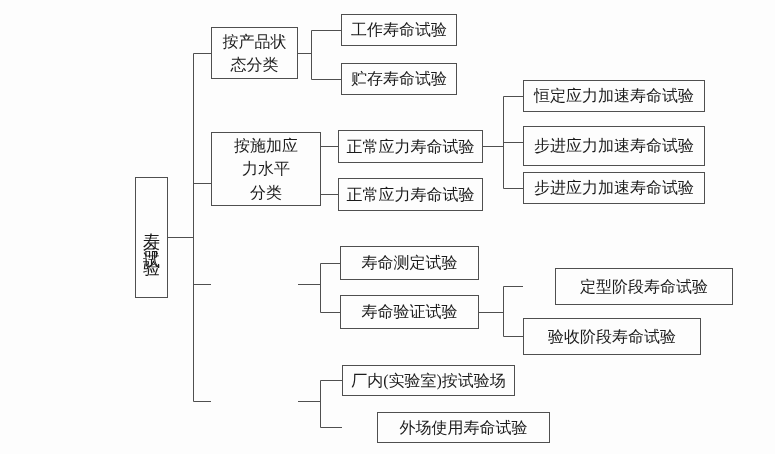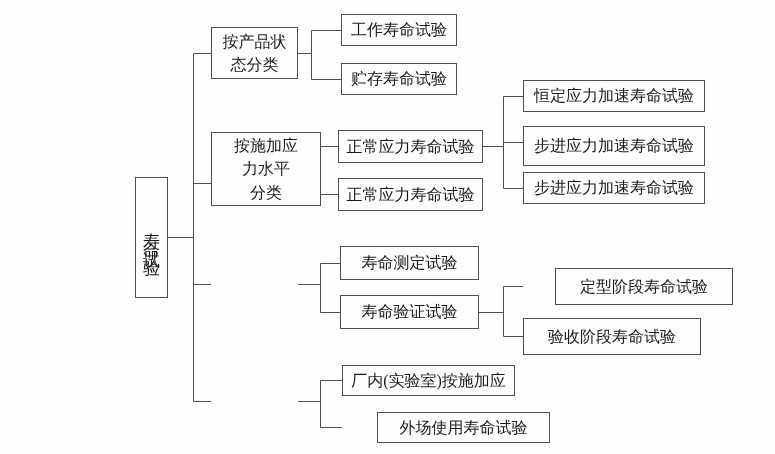--- a/index.html
+++ b/index.html
@@ -108,16 +108,16 @@
   <div class="node leaf" style="left:523px; top:80px; width:182px; height:32px;">恒定应力加速寿命试验</div>
   <div class="node leaf" style="left:523px; top:126px; width:182px; height:40px;">步进应力加速寿命试验</div>
   <div class="node leaf" style="left:523px; top:172px; width:182px; height:32px;">步进应力加速寿命试验</div>
 
   <div class="node leaf" style="left:340px; top:246px; width:139px; height:34px;">寿命测定试验</div>
   <div class="node leaf" style="left:340px; top:295px; width:139px; height:34px;">寿命验证试验</div>
 
   <div class="node leaf" style="left:523px; top:268px; width:178px; height:37px;margin-left:32px;">定型阶段寿命试验</div>
   <div class="node leaf" style="left:523px; top:318px; width:178px; height:37px;">验收阶段寿命试验</div>
 
-  <div class="node leaf" style="left:342px; top:365px; width:173px; height:31px;">厂内(实验室)按施加应</div>
+  <div class="node leaf" style="left:342px; top:365px; width:173px; height:31px;">厂内(实验室)按试验场</div>
   <div class="node leaf" style="left:342px; top:412px; width:173px; height:31px;margin-left:35px;">外场使用寿命试验</div>
 
 </div>
 
 </body></html>

